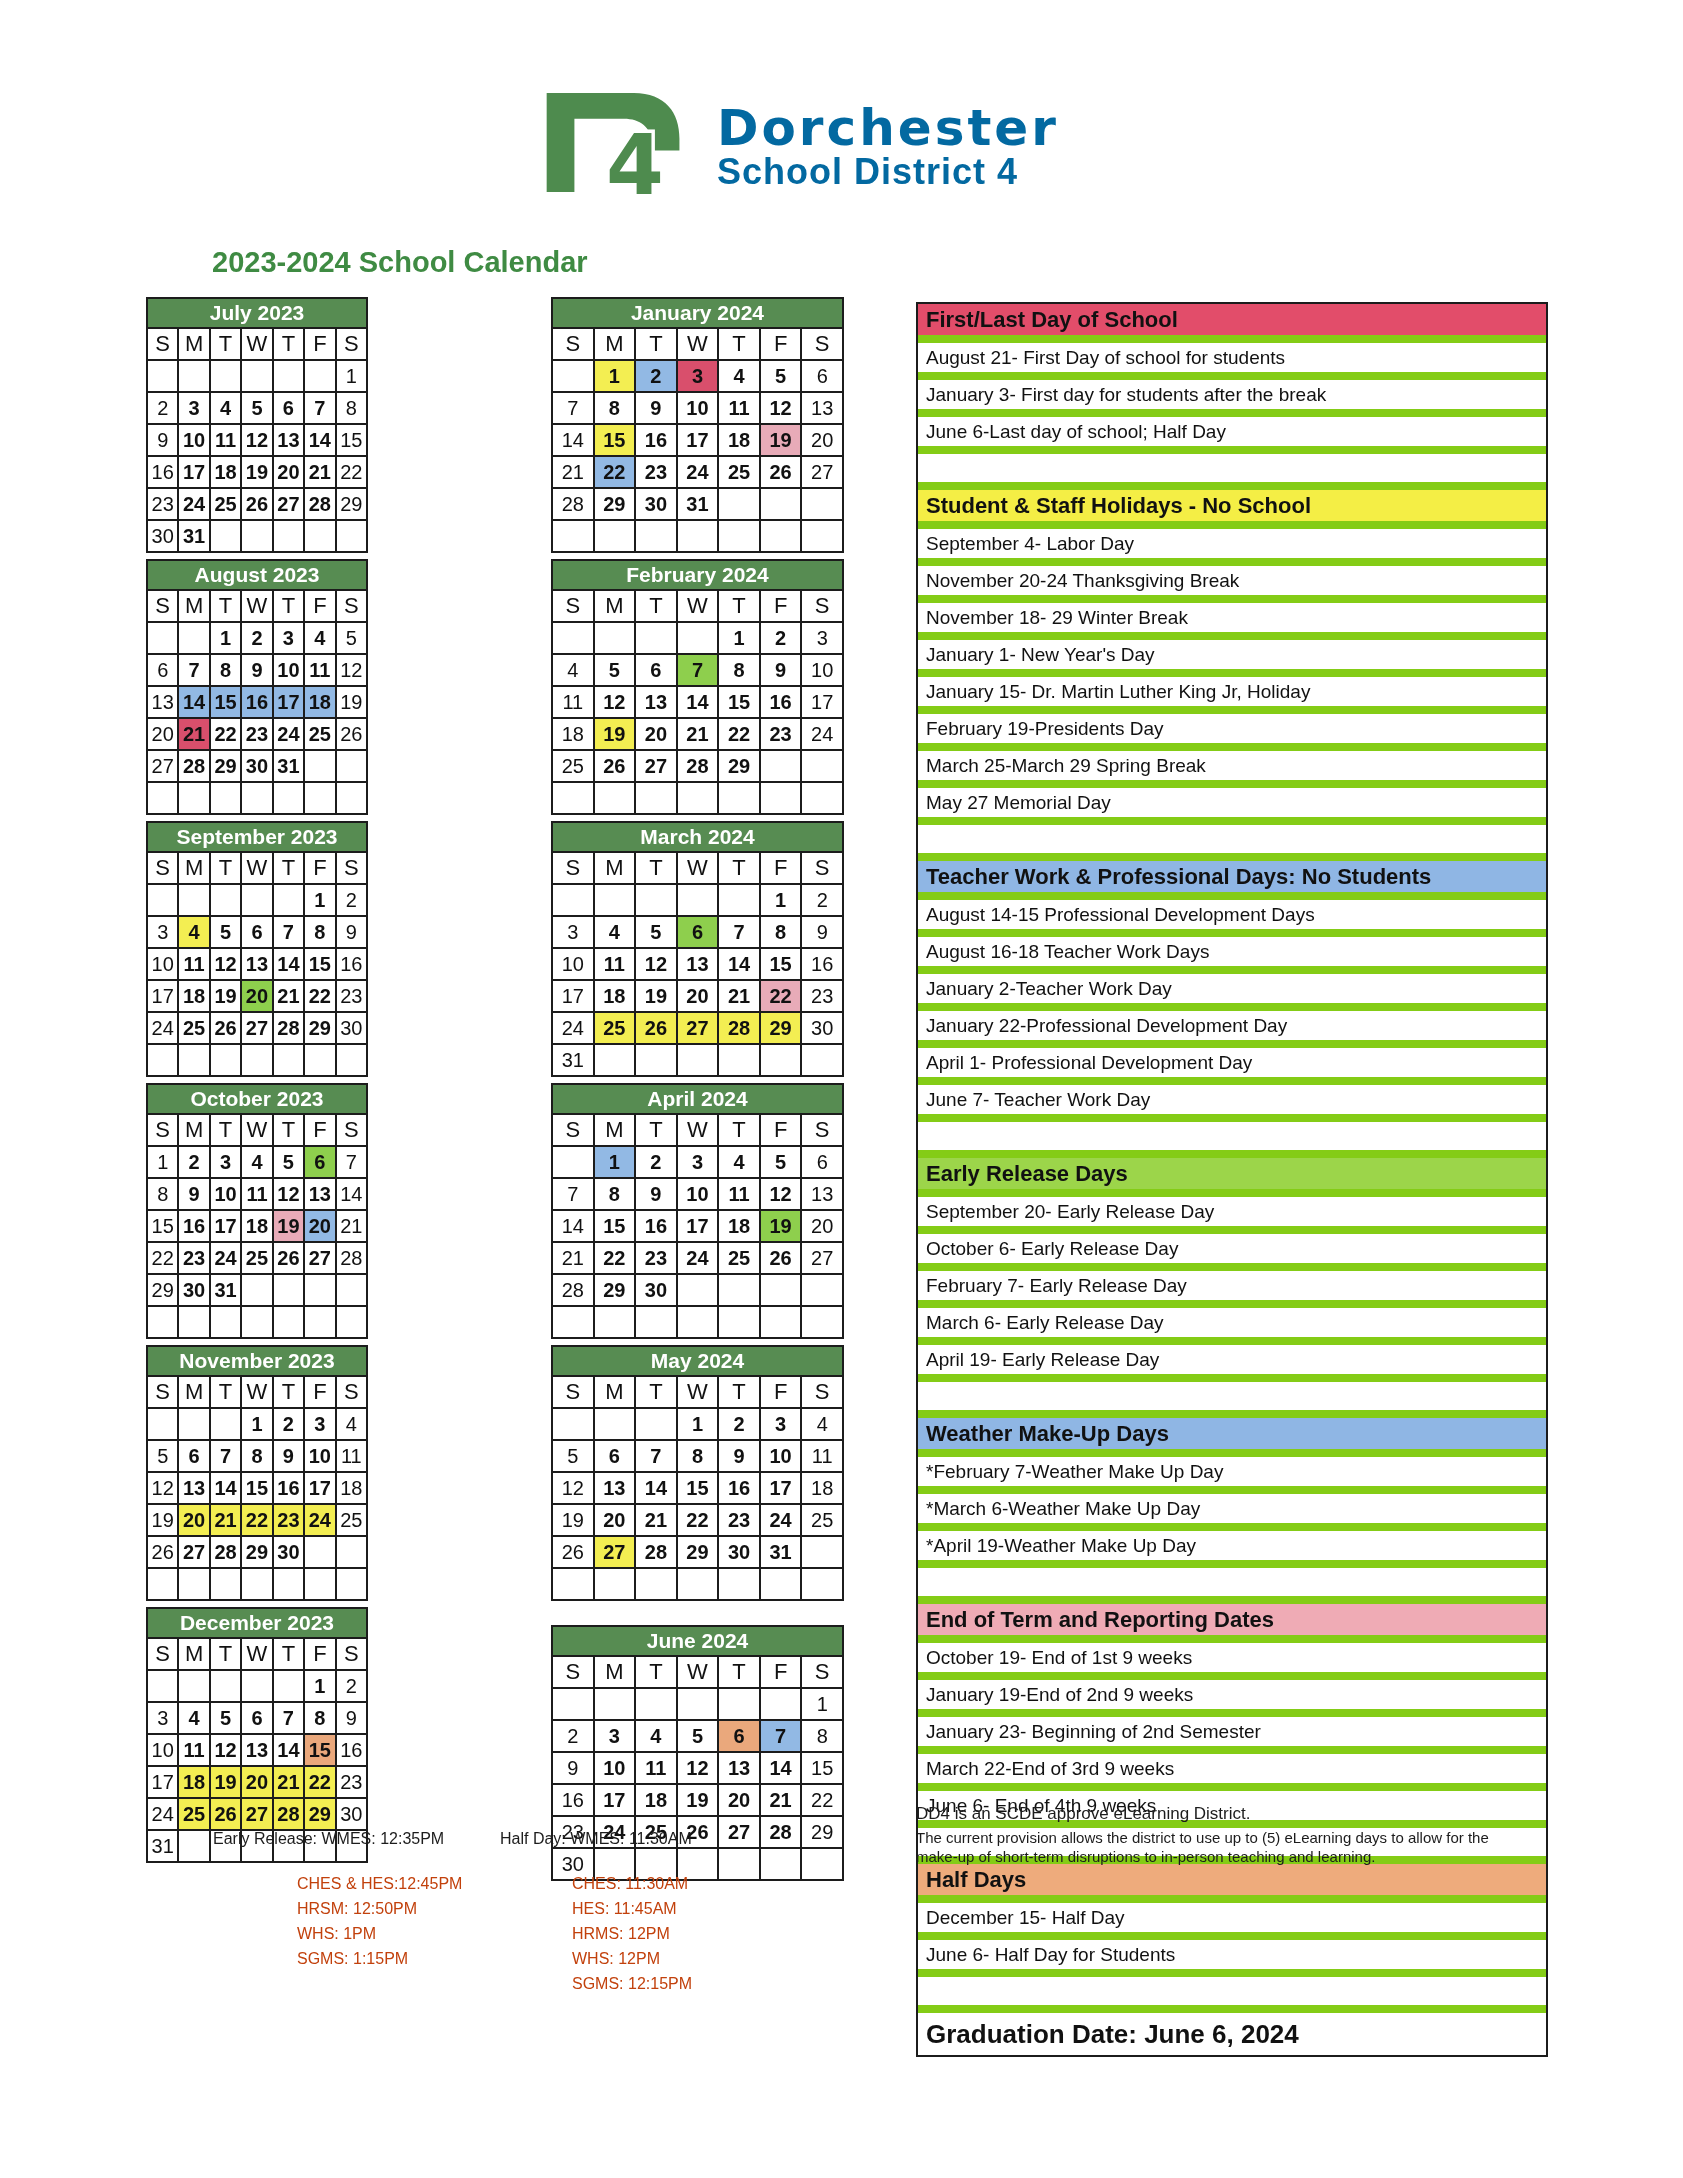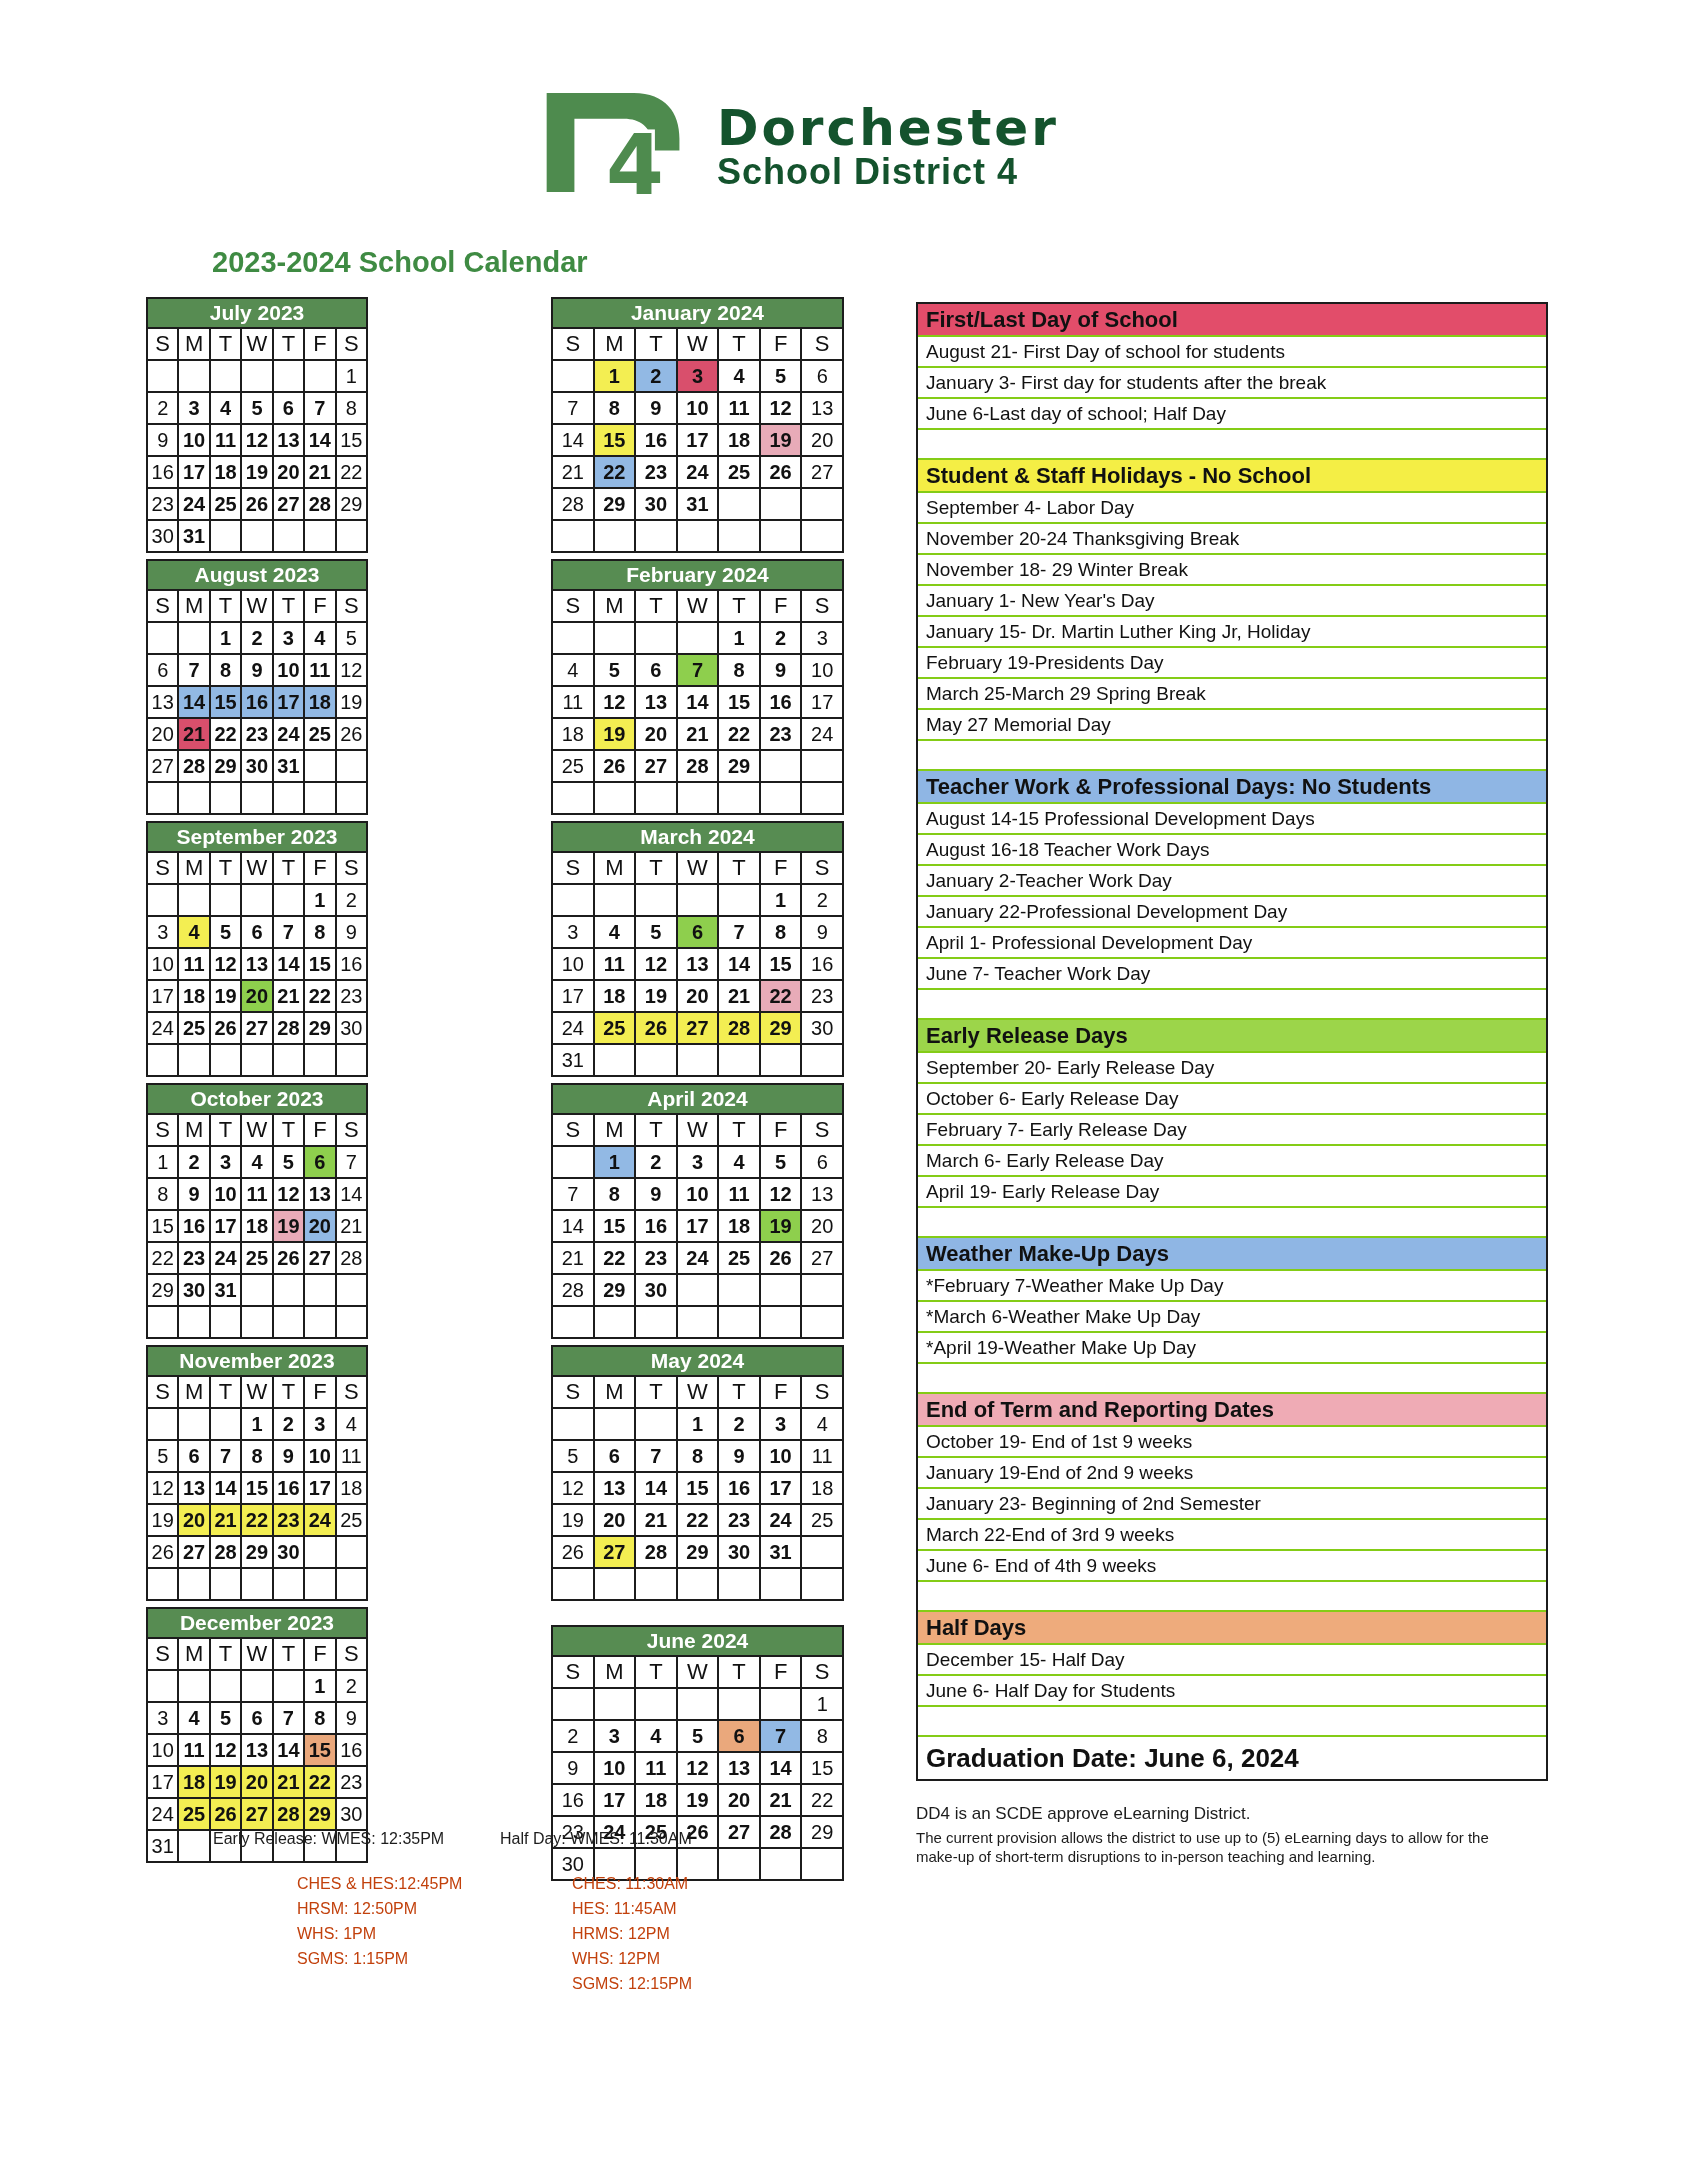--- a/index.html
+++ b/index.html
@@ -29,21 +29,21 @@
   .grid { display:grid; grid-template-columns:repeat(7,1fr); border-left:2px solid #1c1c1c; border-top:2px solid #1c1c1c; background:#fff; }
   .cell {
     height:30px; border-right:2px solid #1c1c1c; border-bottom:2px solid #1c1c1c;
     display:flex; align-items:center; justify-content:center; font-size:20px;
   }
   .cell.wd { font-weight:bold; }
   .cell.dow { font-weight:400; font-size:22px; }
 
   
   .legend { position:absolute; left:916px; top:302px; width:628px; border:2px solid #1c1c1c; background:#fff; }
-  .lrow { height:29px; line-height:29px; border-bottom:2px solid #84cc16; padding-left:8px; font-size:19px; white-space:nowrap; overflow:hidden; }
+  .lrow { height:29px; line-height:29px; border-bottom:8px solid #84cc16; padding-left:8px; font-size:19px; white-space:nowrap; overflow:hidden; }
   .lrow.lhead { font-weight:bold; font-size:22px; height:31px; line-height:31px; }
   .lrow.lspacer { height:28px; }
   .lrow.lgrad { font-weight:bold; font-size:26px; height:42px; line-height:42px; }
   .legend .lrow:last-child { border-bottom:none; }
 
   
   .fn-title { position:absolute; font-size:16px; color:#1c1c1c; }
   .fn-lines { position:absolute; font-size:16px; color:#c2410c; line-height:25px; }
   .disclaimer { position:absolute; left:916px; top:1804px; width:574px; color:#1c1c1c; }
   .disclaimer .d1 { font-size:17px; margin-bottom:4px; }
@@ -52,21 +52,21 @@
 </head>
 <body>
 
 <div class="page">
 
   <div class="brand">
     <svg class="logo-mark" viewBox="0 0 160 108" xmlns="http://www.w3.org/2000/svg">
       <path id="logo-d" d="M8,4 L96,4 C128,4 142,24 142,50 L142,62 L114,62 L114,56 C114,38 102,30 86,30 L36,30 L36,104 L8,104 Z" fill="#4e8b4e"></path>
       <text id="logo-4" x="68" y="106" font-family="DejaVu Sans, sans-serif" font-size="84" font-weight="bold" fill="#4e8b4e" stroke="#ffffff" stroke-width="7" paint-order="stroke">4</text>
     </svg>
-    <div class="brand-text" style="color: #14532d;">
+    <div class="brand-text" style="color: #0369a1;">
       <div class="brand-line1">Dorchester</div>
       <div class="brand-line2">School District 4</div>
     </div>
   </div>
 
   <div class="page-title" style="color: rgb(63, 139, 67);">2023-2024 School Calendar</div>
 
   <div class="cal-col" id="col-left">
       <div class="month">
         <div class="month-header" style="background: rgb(87, 140, 82);">July 2023</div>

